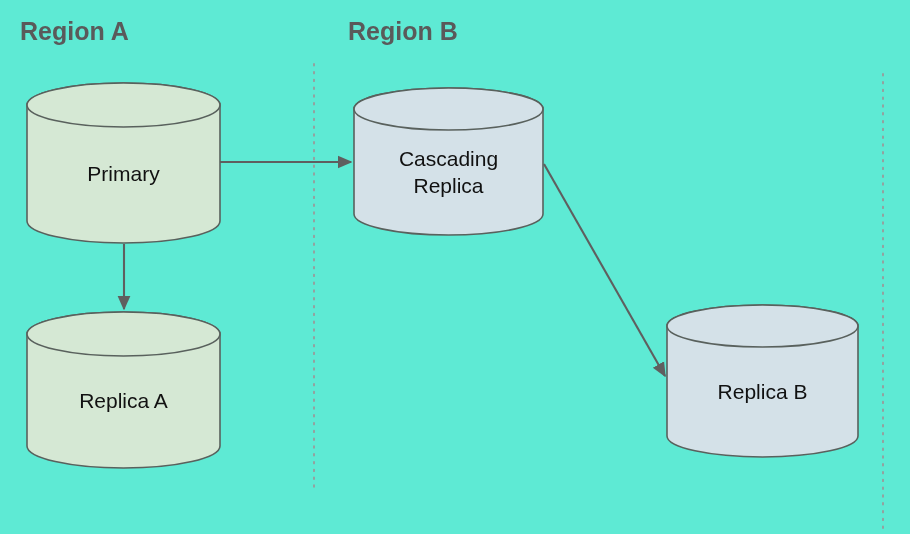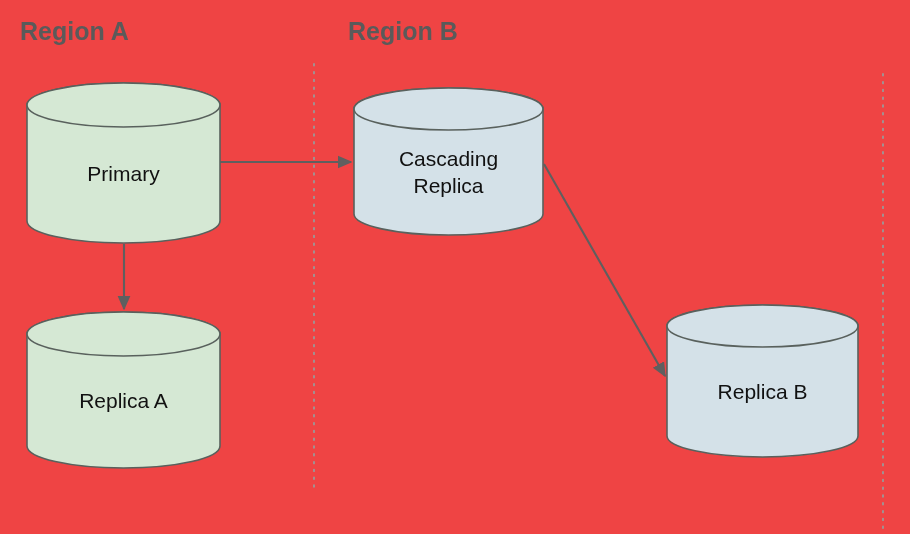--- a/index.html
+++ b/index.html
@@ -7,21 +7,21 @@
     padding: 0;
     background: #ffffff;
   }
   body {
     font-family: "Liberation Sans", sans-serif;
   }
   #canvas {
     position: relative;
     width: 910px;
     height: 534px;
-    background: #ef4444;
+    background: #5eead4;
     overflow: hidden;
   }
   #diagram-svg {
     position: absolute;
     left: 0;
     top: 0;
     width: 910px;
     height: 534px;
   }
   .region-label {

